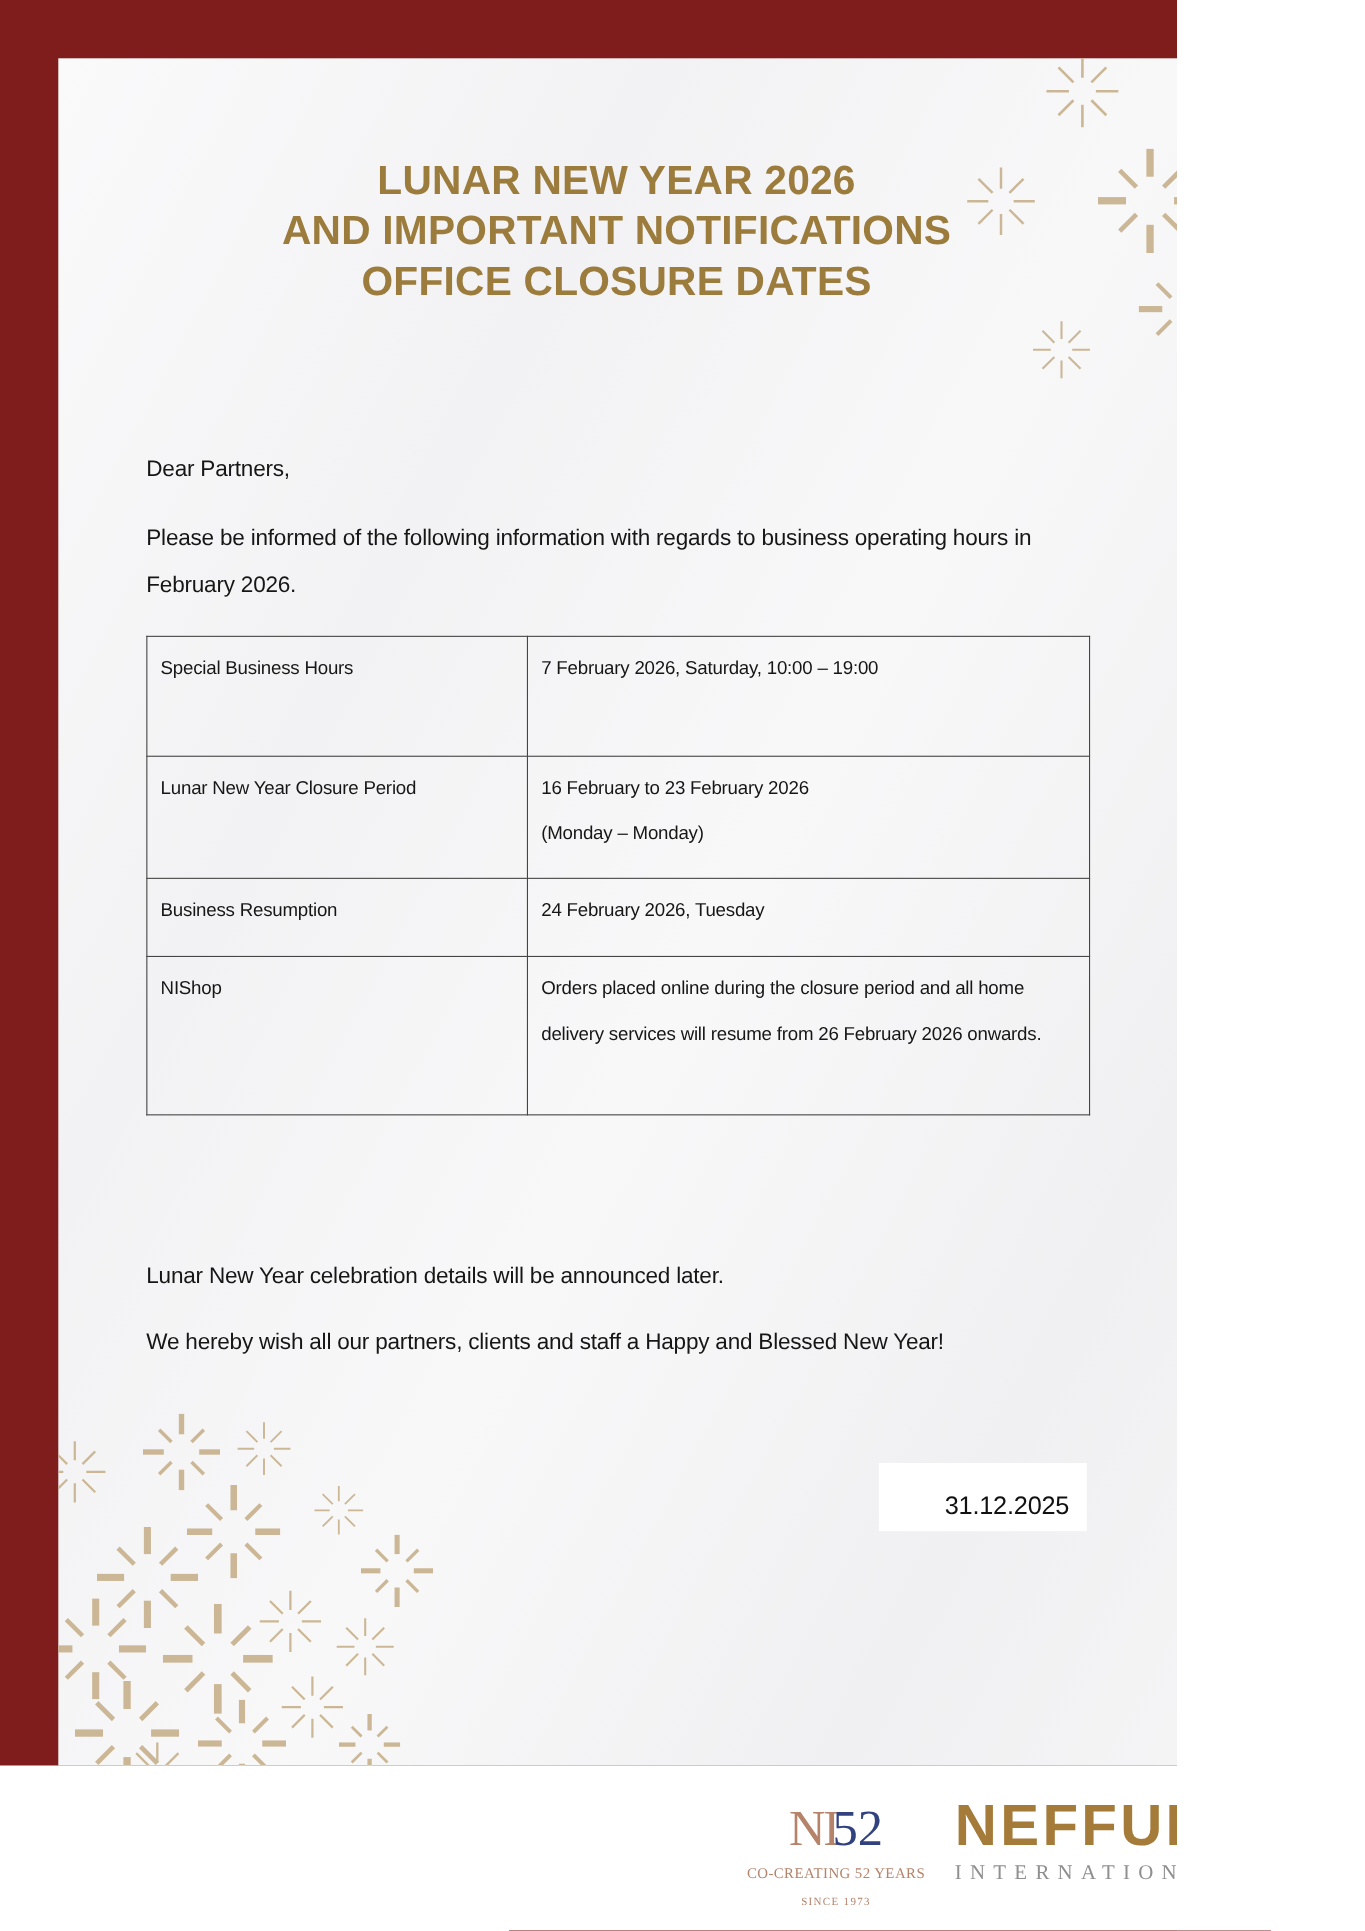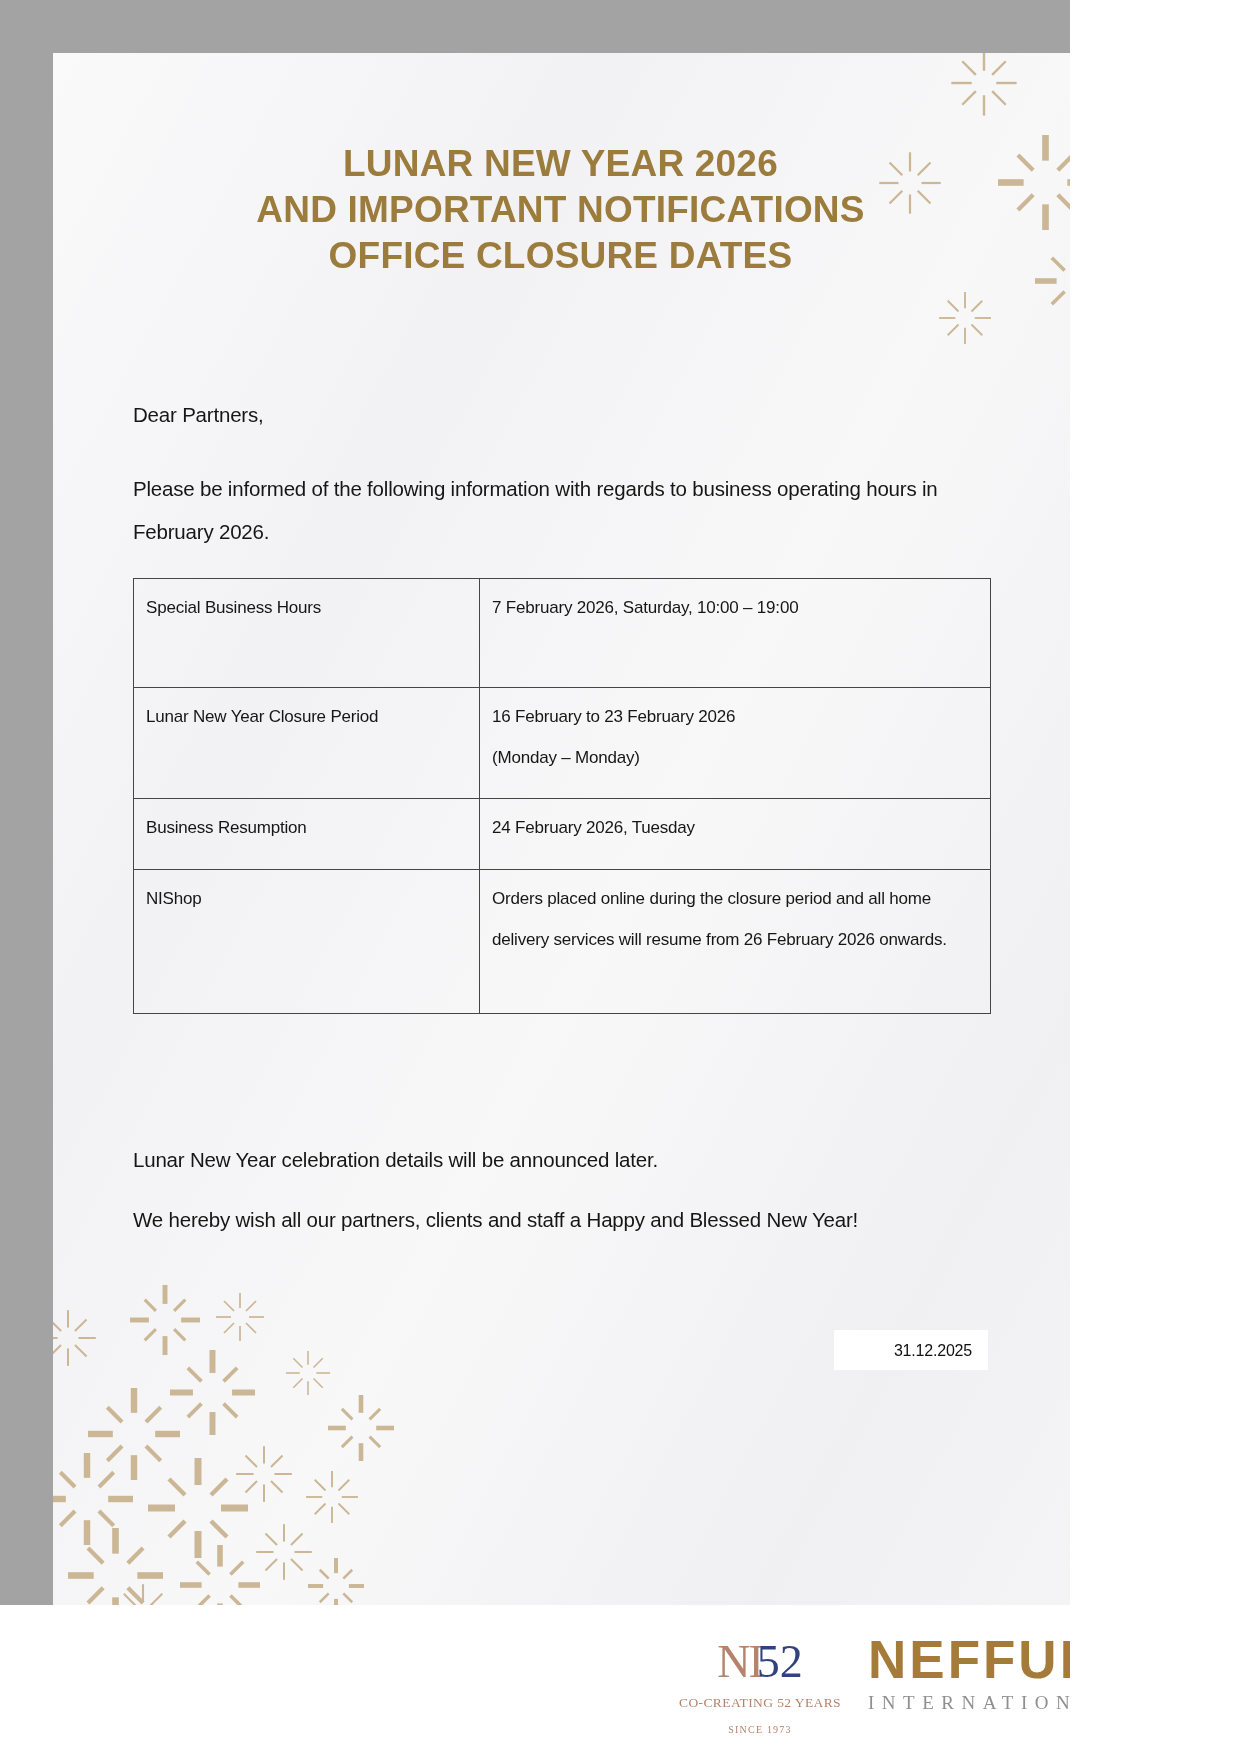--- a/index.html
+++ b/index.html
@@ -1,20 +1,20 @@
 <!DOCTYPE html>
 <html style="--title-gold: #9c7c3c; --sparkle: #cbb795; --nefful-gold: #a57b3a; --ni-copper: #b5826a; --ni-navy: #32427f; --intl-gray: #8f8f8f;"><head>
 <meta charset="utf-8">
 <style>
   html,body{margin:0;padding:0;}
   .page{
     position:relative;
     width:1070px;
     height:1755px;
-    background:#a3a3a3;
+    background:#7f1d1d;
     font-family:"Liberation Sans", sans-serif;
     color:#111;
     overflow:hidden;
   }
   .panel{
     position:absolute;
     left:53px; top:53px;
     width:1137px; height:1552px;
     background:linear-gradient(118deg,#fafafb 0%,#f2f2f4 28%,#f8f8f9 52%,#f0f0f2 78%,#f6f6f7 100%);
     overflow:hidden;
@@ -31,36 +31,36 @@
     color:var(--title-gold,#9c7c3c);
     letter-spacing:0.2px;
   }
   .body-text{
     position:absolute;
     left:80px;
     font-size:20.5px;
     color:#161616;
     letter-spacing:-0.2px;
   }
-  .salutation{top:350px;}
+  .salutation{top:362px;}
   .intro{top:414px; max-width:845px; line-height:43px;}
   .closing-1{top:1095px;}
   .closing-2{top:1155px;}
   .date-wrap{
     position:absolute;
     top:1277px;
     left:80px;
     width:855px;
     text-align:right;
   }
   .date-hl{
     display:inline-block;
     background:#ffffff;
-    padding:12px 16px 10px 60px;
-    font-size:16px;
+    padding:25px 16px 10px 60px;
+    font-size:23px;
     letter-spacing:-0.2px;
   }
   table.info{
     position:absolute;
     left:80px; top:525px;
     width:855px;
     border-collapse:collapse;
     table-layout:fixed;
   }
   table.info td{

